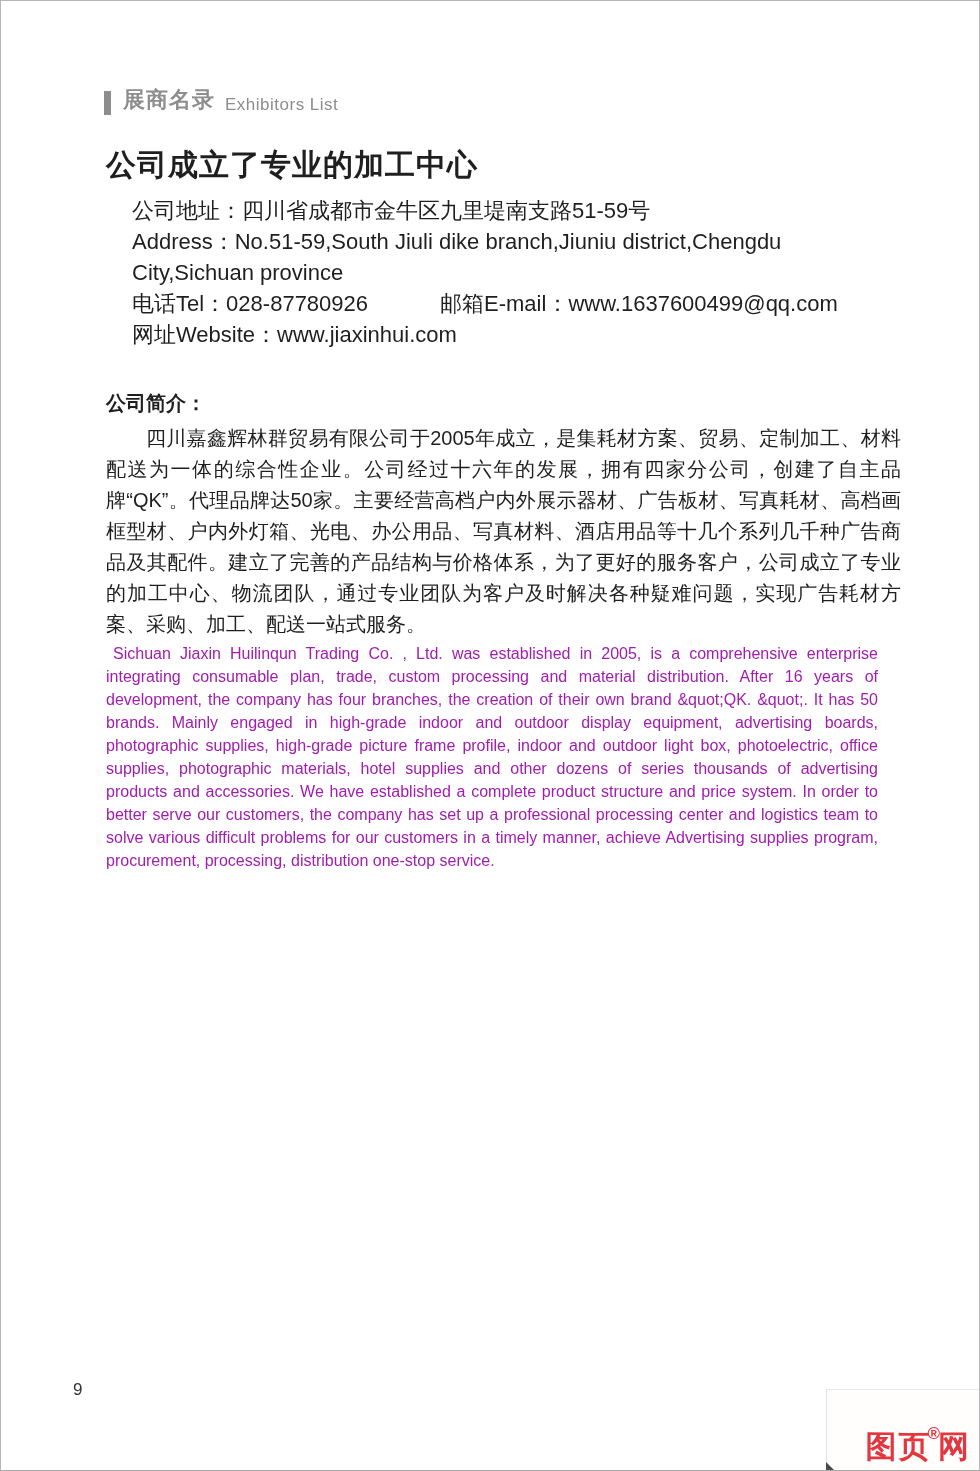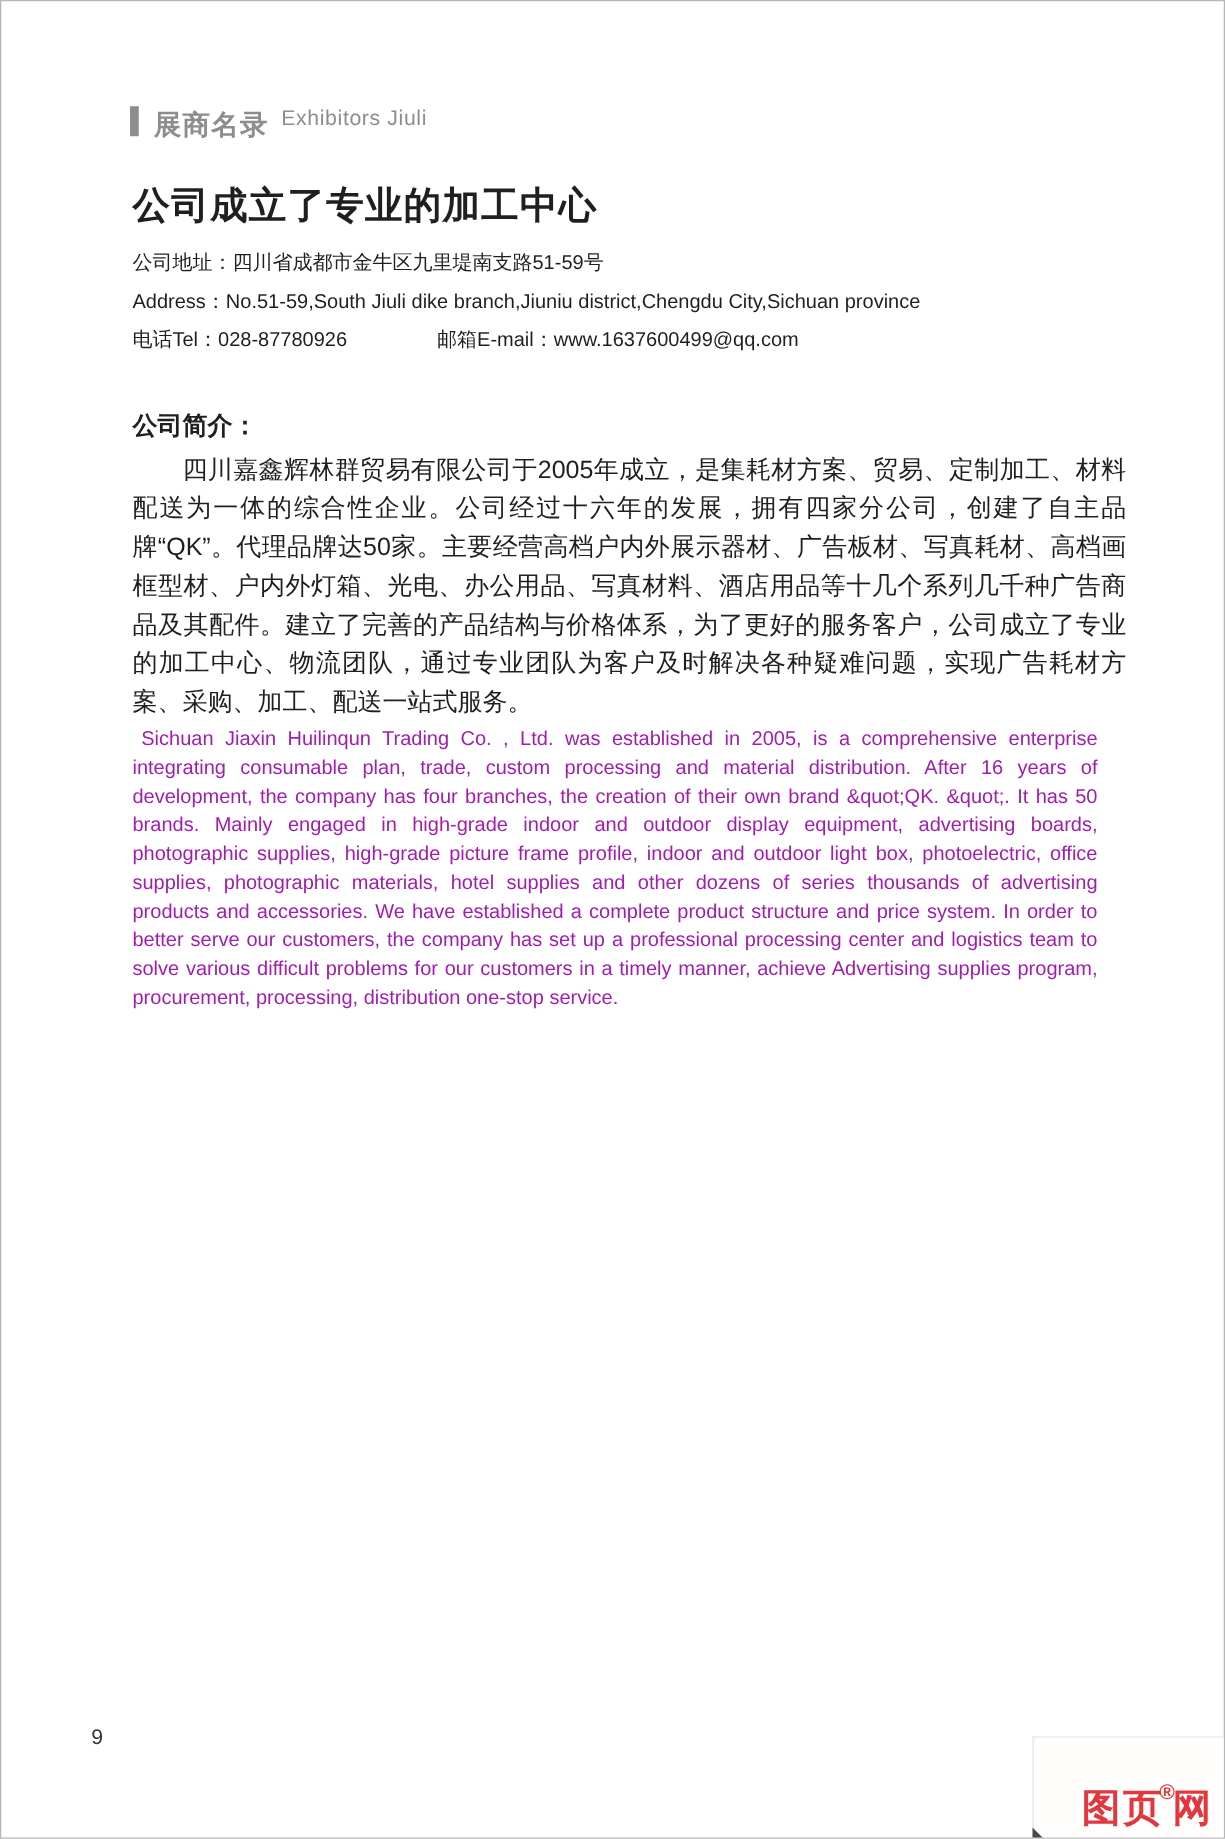--- a/index.html
+++ b/index.html
@@ -10,37 +10,37 @@
     box-sizing:border-box;
     border:1px solid #b6b6b6;
     border-bottom-color:#a8a8a8;
     font-family:"Liberation Sans","DejaVu Sans",sans-serif;
     color:#1f1f1f;
     overflow:hidden;
   }
   
   .header{
     position:absolute;top:84px;left:103px;
-    display:flex;align-items:flex-start;
+    display:flex;align-items:flex-end;
     color:#8d8d8d;
   }
   .header-bar{
     width:7px;height:24px;background:#8d8d8d;
     margin-right:12px;flex:0 0 auto;
   }
   .header-title-zh{font-size:22px;font-weight:bold;letter-spacing:1px;}
   .header-title-en{font-size:17px;margin-left:10px;letter-spacing:0.5px;}
 
   
   .content{position:absolute;top:145px;left:105px;width:795px;}
 
   .company-name{font-size:30px;font-weight:bold;line-height:38px;letter-spacing:1px;margin:0;}
   .company-name-en{font-size:20px;font-weight:bold;line-height:26px;margin:3px 0 0 0;}
 
-  .info{margin-top:11px;font-size:16px;line-height:31px;}
+  .info{margin-top:11px;font-size:22px;line-height:31px;margin-left:26px;}
   .info-line{white-space:normal;}
   .tel-email-row{display:flex;gap:25px;}
   .email{margin-left:47px;}
 
   .zh-heading{margin-top:40px;font-size:20px;font-weight:bold;line-height:26px;}
   .zh-body{
     margin-top:7px;width:795px;
     font-size:20px;line-height:31px;
     text-align:justify;text-justify:inter-ideograph;
     text-indent:2em;
@@ -82,33 +82,34 @@
   }
 </style>
 </head>
 <body>
 
 <div class="page">
 
   <div class="header" style="color: rgb(141, 141, 141);">
     <div class="header-bar" style="background: rgb(141, 141, 141);"></div>
     <span class="header-title-zh">展商名录</span>
-    <span class="header-title-en">Exhibitors Jiuli</span>
+    <span class="header-title-en">Exhibitors List</span>
   </div>
 
   <div class="content">
     <h1 class="company-name">公司成立了专业的加工中心</h1>
 
     <div class="info">
       <div class="info-line">公司地址：四川省成都市金牛区九里堤南支路51-59号</div>
       <div class="info-line">Address：No.51-59,South Jiuli dike branch,Jiuniu district,Chengdu City,Sichuan province</div>
       <div class="info-line tel-email-row">
         <span>电话Tel：028-87780926</span>
         <span class="email">邮箱E-mail：www.1637600499@qq.com</span>
       </div>
+      <div class="info-line">网址Website：www.jiaxinhui.com</div>
     </div>
 
     <div class="zh-heading">公司简介：</div>
     <div class="zh-body">四川嘉鑫辉林群贸易有限公司于2005年成立，是集耗材方案、贸易、定制加工、材料配送为一体的综合性企业。公司经过十六年的发展，拥有四家分公司，创建了自主品牌“QK”。代理品牌达50家。主要经营高档户内外展示器材、广告板材、写真耗材、高档画框型材、户内外灯箱、光电、办公用品、写真材料、酒店用品等十几个系列几千种广告商品及其配件。建立了完善的产品结构与价格体系，为了更好的服务客户，公司成立了专业的加工中心、物流团队，通过专业团队为客户及时解决各种疑难问题，实现广告耗材方案、采购、加工、配送一站式服务。</div>
 
     <div class="en-body">Sichuan Jiaxin Huilinqun Trading Co. , Ltd. was established in 2005, is a comprehensive enterprise integrating consumable plan, trade, custom processing and material distribution. After 16 years of development, the company has four branches, the creation of their own brand &amp;quot;QK. &amp;quot;. It has 50 brands. Mainly engaged in high-grade indoor and outdoor display equipment, advertising boards, photographic supplies, high-grade picture frame profile, indoor and outdoor light box, photoelectric, office supplies, photographic materials, hotel supplies and other dozens of series thousands of advertising products and accessories. We have established a complete product structure and price system. In order to better serve our customers, the company has set up a professional processing center and logistics team to solve various difficult problems for our customers in a timely manner, achieve Advertising supplies program, procurement, processing, distribution one-stop service.</div>
   </div>
 
   <div class="page-number">9</div>
 

